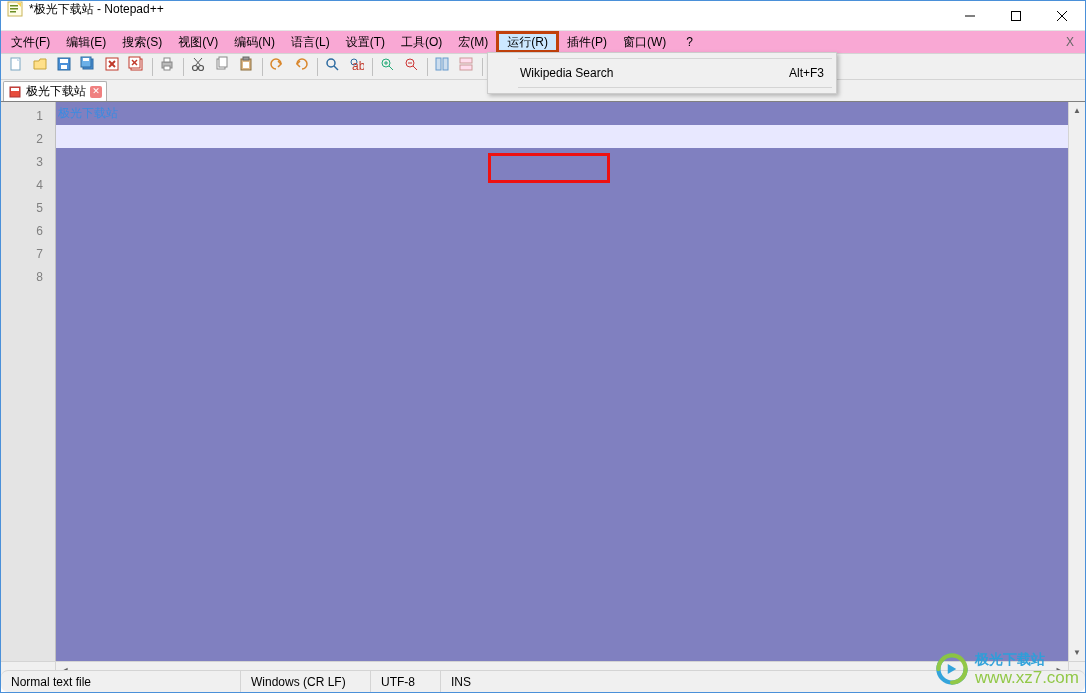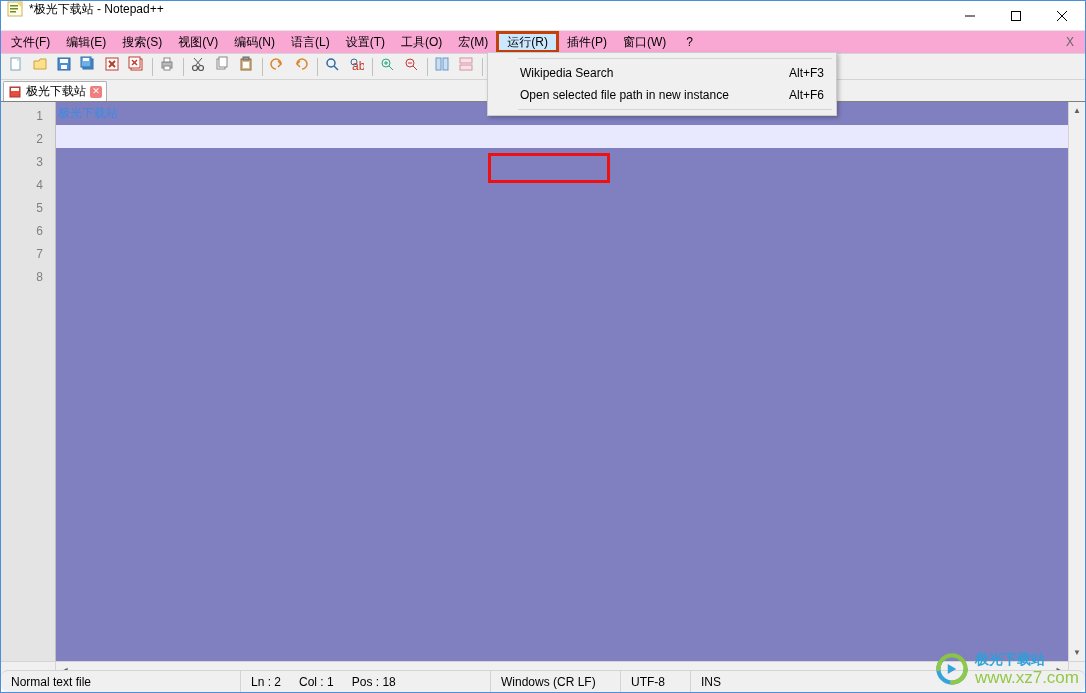--- a/index.html
+++ b/index.html
@@ -299,41 +299,30 @@
 <div class="hscroll-row">
   <div style="width:55px;border-right:1px solid #d4d4d4;"></div>
   <div class="sbtn">◀</div>
   <div class="track"></div>
   <div class="sbtn">▶</div>
   <div style="width:17px;border-left:1px solid #d4d4d4;"></div>
 </div>
 
 <div class="statusbar">
   <div class="status-cell" style="width:240px;">Normal text file</div>
-  <div class="status-cell" style="width:250px;">
-    <span>Ln : 2</span>
-    <span style="width:18px;"></span>
-    <span>Col : 1</span>
-    <span style="width:18px;"></span>
-    <span>Pos : 18</span>
-  </div>
   <div class="status-cell" style="width:130px;">Windows (CR LF)</div>
   <div class="status-cell" style="width:70px;">UTF-8</div>
   <div class="status-cell noborder" style="width:50px;">INS</div>
 </div>
 
 <div class="dropdown">
   <div class="dd-sep"></div>
   <div class="dd-item">
     <span>Wikipedia Search</span>
     <span class="shortcut">Alt+F3</span>
-  </div>
-  <div class="dd-item">
-    <span>Open selected file path in new instance</span>
-    <span class="shortcut">Alt+F6</span>
   </div>
   <div class="dd-sep"></div>
 </div>
 
 <div class="red-highlight"></div>
 
 <div class="watermark">
   <svg class="wm-logo" viewBox="0 0 40 40">
     <path d="M20 4 A16 16 0 1 0 36 20" fill="none" stroke="#2aa0da" stroke-width="5" stroke-linecap="round"></path>
     <path d="M20 36 A16 16 0 1 0 4 20" fill="none" stroke="#8dc63f" stroke-width="5" stroke-linecap="round"></path>

